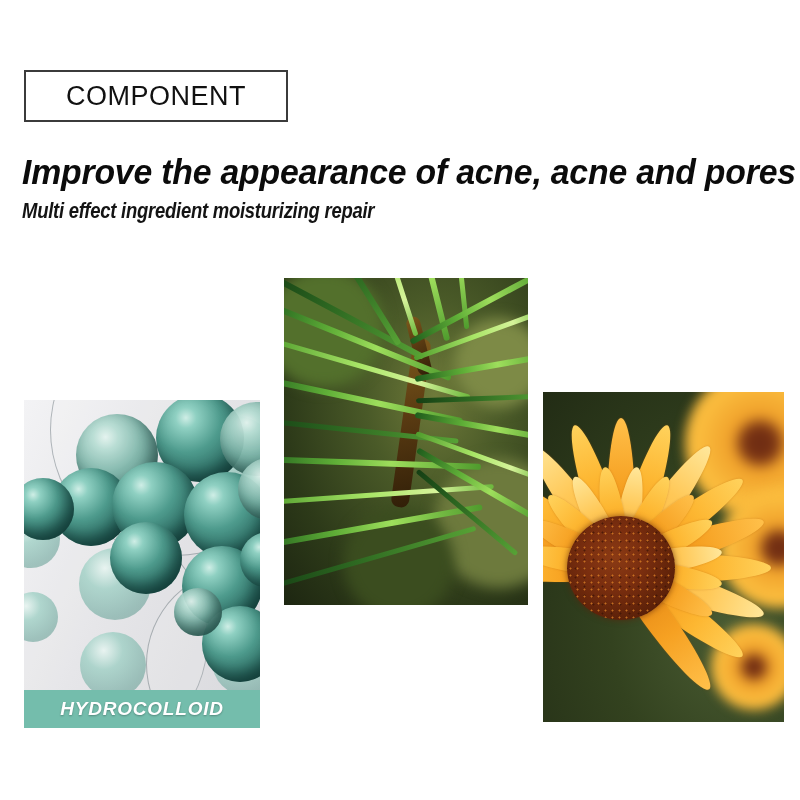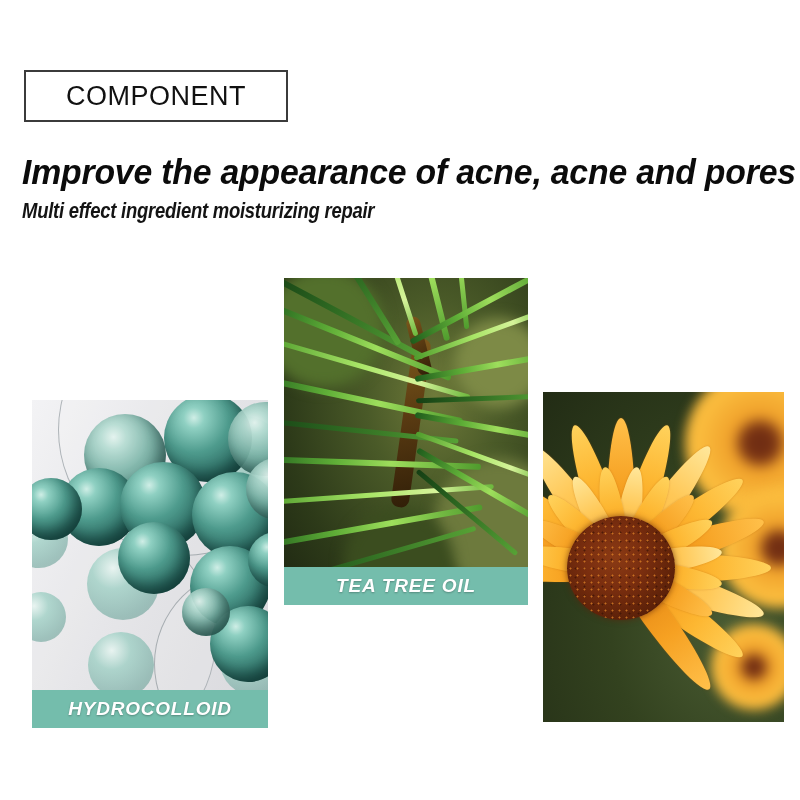--- a/index.html
+++ b/index.html
@@ -97,21 +97,21 @@
     font-style: italic;
     font-weight: bold;
     font-size: 19px;
     letter-spacing: 0.8px;
     text-shadow: 0 1px 2px rgba(0,0,0,0.28);
     white-space: nowrap;
     z-index: 6;
   }
 
   
-  #card-hydrocolloid { left: 32px;  top: 400px; width: 236px; height: 328px; }
+  #card-hydrocolloid { left: 24px;  top: 400px; width: 236px; height: 328px; }
   #card-teatree      { left: 284px; top: 278px; width: 244px; height: 327px; }
   #card-calendula    { left: 543px; top: 392px; width: 241px; height: 330px; }
 
   
   .hydro-bg {
     position: absolute;
     inset: 0;
     background:
       linear-gradient(115deg, #f3f3f5 0%, #e3e3e6 45%, #d4d4d8 100%);
   }
@@ -304,23 +304,20 @@
 
     <div class="needle" style="left:118px; top:26px; width:150px; height:6px; transform:rotate(-28deg);"></div>
     <div class="needle bright" style="left:126px; top:54px; width:140px; height:5px; transform:rotate(-20deg);"></div>
     <div class="needle" style="left:130px; top:86px; width:140px; height:6px; transform:rotate(-10deg);"></div>
     <div class="needle dark" style="left:132px; top:118px; width:130px; height:5px; transform:rotate(-2deg);"></div>
     <div class="needle" style="left:130px; top:146px; width:140px; height:6px; transform:rotate(10deg);"></div>
     <div class="needle bright" style="left:128px; top:176px; width:135px; height:5px; transform:rotate(20deg);"></div>
     <div class="needle" style="left:124px; top:204px; width:140px; height:6px; transform:rotate(30deg);"></div>
     <div class="needle dark" style="left:118px; top:232px; width:130px; height:5px; transform:rotate(40deg);"></div>
 
-    <div class="caption" style="background:#74bdac;">
-      <span>TEA TREE OIL</span>
-    </div>
   </div>
 </div>
 
 <div class="card" id="card-calendula">
   <div class="photo">
     <div class="cal-bg"></div>
 
     <div class="cal-blurflower" style="left:142px; top:-24px; width:150px; height:150px;"></div>
     <div class="cal-blurflower" style="left:176px; top:96px; width:120px; height:120px;"></div>
     <div class="cal-blurflower" style="left:168px; top:232px; width:86px; height:86px;"></div>

